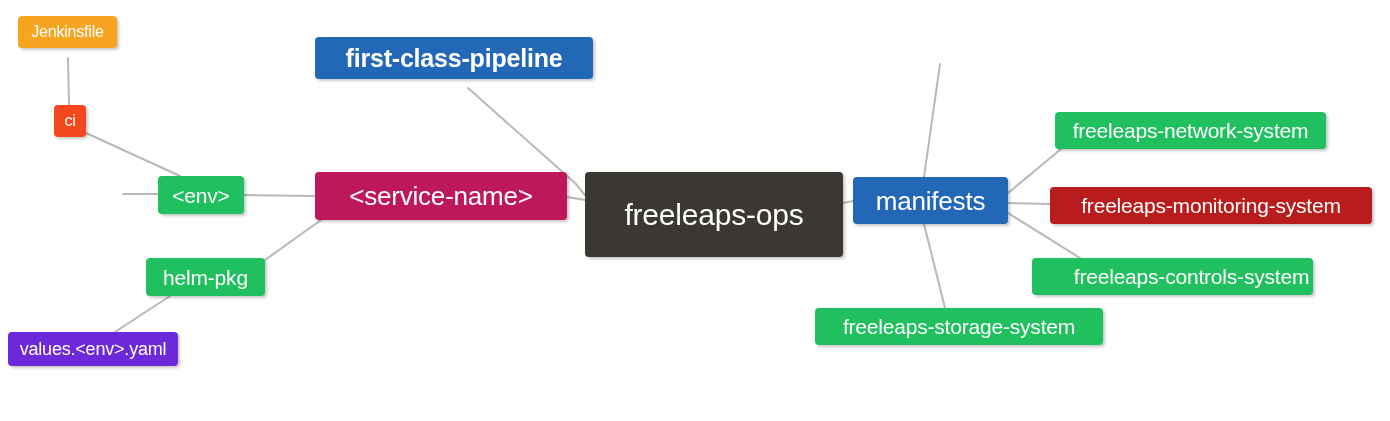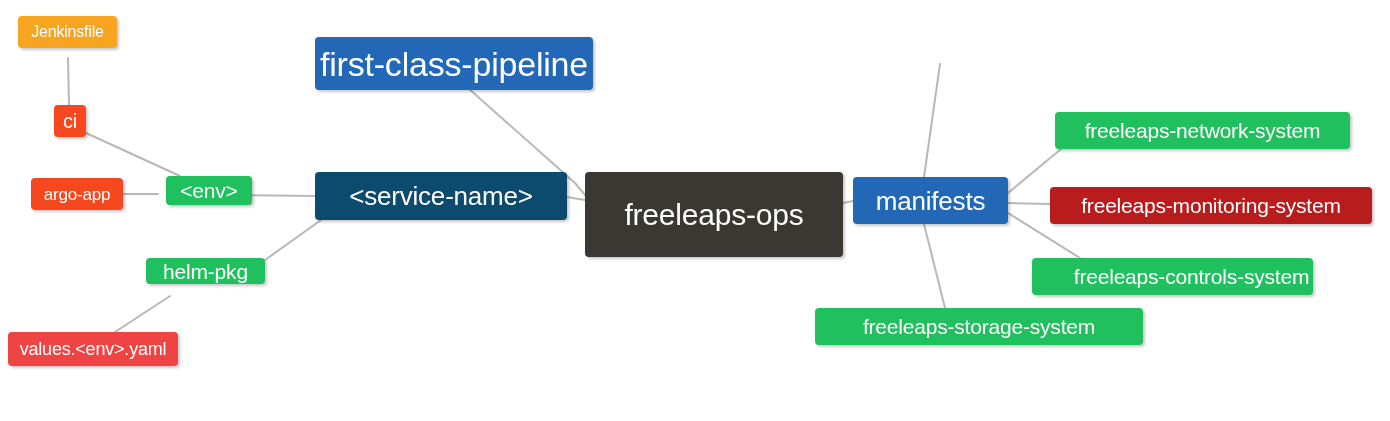--- a/index.html
+++ b/index.html
@@ -51,26 +51,25 @@
       <polyline points="158,194 123,194" fill="none" stroke="#b8b8b8" stroke-width="2" stroke-linecap="round" stroke-linejoin="round"></polyline>
       <polyline points="69,105 68,58" fill="none" stroke="#b8b8b8" stroke-width="2" stroke-linecap="round" stroke-linejoin="round"></polyline>
       <polyline points="170,296 115,332" fill="none" stroke="#b8b8b8" stroke-width="2" stroke-linecap="round" stroke-linejoin="round"></polyline>
       <polyline points="924,177 940,64" fill="none" stroke="#b8b8b8" stroke-width="2" stroke-linecap="round" stroke-linejoin="round"></polyline>
       <polyline points="1008,193 1061,149" fill="none" stroke="#b8b8b8" stroke-width="2" stroke-linecap="round" stroke-linejoin="round"></polyline>
       <polyline points="1008,203 1050,204" fill="none" stroke="#b8b8b8" stroke-width="2" stroke-linecap="round" stroke-linejoin="round"></polyline>
       <polyline points="1008,213 1080,258" fill="none" stroke="#b8b8b8" stroke-width="2" stroke-linecap="round" stroke-linejoin="round"></polyline>
       <polyline points="924,224 945,308" fill="none" stroke="#b8b8b8" stroke-width="2" stroke-linecap="round" stroke-linejoin="round"></polyline>
     </svg>
 <div class="node" style="left: 585px; top: 172px; width: 258px; height: 85px; background: rgb(59, 55, 51); font-size: 30px;">freeleaps-ops</div>
-    <div class="node" style="left: 315px; top: 37px; width: 278px; height: 53px; background: rgb(34, 104, 183); font-size: 34px;">first-class-pipeline</div>
-    <div class="node" style="left: 315px; top: 172px; width: 252px; height: 48px; background: #0c4a6e; font-size: 26px;">&lt;service-name&gt;</div>
+    <div class="node" style="left: 315px; top: 37px; width: 278px; height: 42px; background: rgb(34, 104, 183); font-size: 25px; font-weight: bold;">first-class-pipeline</div>
+    <div class="node" style="left: 315px; top: 172px; width: 252px; height: 48px; background: #be185d; font-size: 26px;">&lt;service-name&gt;</div>
     <div class="node" style="left: 853px; top: 177px; width: 155px; height: 47px; background: rgb(34, 104, 183); font-size: 26px;">manifests</div>
-    <div class="node" style="left: 166px; top: 176px; width: 86px; height: 29px; background: rgb(32, 192, 95); font-size: 21px;">&lt;env&gt;</div>
-    <div class="node" style="left: 146px; top: 258px; width: 119px; height: 26px; background: rgb(32, 192, 95); font-size: 21px;">helm-pkg</div>
+    <div class="node" style="left: 158px; top: 176px; width: 86px; height: 38px; background: rgb(32, 192, 95); font-size: 21px;">&lt;env&gt;</div>
+    <div class="node" style="left: 146px; top: 258px; width: 119px; height: 38px; background: rgb(32, 192, 95); font-size: 21px;">helm-pkg</div>
     <div class="node" style="left: 18px; top: 16px; width: 99px; height: 32px; background: rgb(247, 164, 33); font-size: 16px; text-align: right;">Jenkinsfile</div>
-    <div class="node" style="left: 54px; top: 105px; width: 32px; height: 32px; background: rgb(245, 72, 31); font-size: 20px;">ci</div>
-    <div class="node" style="left: 31px; top: 178px; width: 92px; height: 32px; background: rgb(245, 72, 31); font-size: 17px;">argo-app</div>
-    <div class="node" style="left: 8px; top: 332px; width: 170px; height: 34px; background: #ef4444; font-size: 18px;">values.&lt;env&gt;.yaml</div>
-    <div class="node" style="left: 1055px; top: 112px; width: 295px; height: 37px; background: rgb(32, 192, 95); font-size: 21px;">freeleaps-network-system</div>
+    <div class="node" style="left: 54px; top: 105px; width: 32px; height: 32px; background: rgb(245, 72, 31); font-size: 16px;">ci</div>
+    <div class="node" style="left: 8px; top: 332px; width: 170px; height: 34px; background: #6d28d9; font-size: 18px;">values.&lt;env&gt;.yaml</div>
+    <div class="node" style="left: 1055px; top: 112px; width: 271px; height: 37px; background: rgb(32, 192, 95); font-size: 21px;">freeleaps-network-system</div>
     <div class="node" style="left: 1050px; top: 187px; width: 322px; height: 37px; background: #b91c1c; font-size: 21px;">freeleaps-monitoring-system</div>
     <div class="node" style="left: 1032px; top: 258px; width: 281px; height: 37px; background: rgb(32, 192, 95); font-size: 21px; padding-left: 38px;">freeleaps-controls-system</div>
-    <div class="node" style="left: 815px; top: 308px; width: 328px; height: 37px; background: rgb(32, 192, 95); font-size: 21px;">freeleaps-storage-system</div>
+    <div class="node" style="left: 815px; top: 308px; width: 288px; height: 37px; background: rgb(32, 192, 95); font-size: 21px;">freeleaps-storage-system</div>
   </div>
 
 </body></html>

